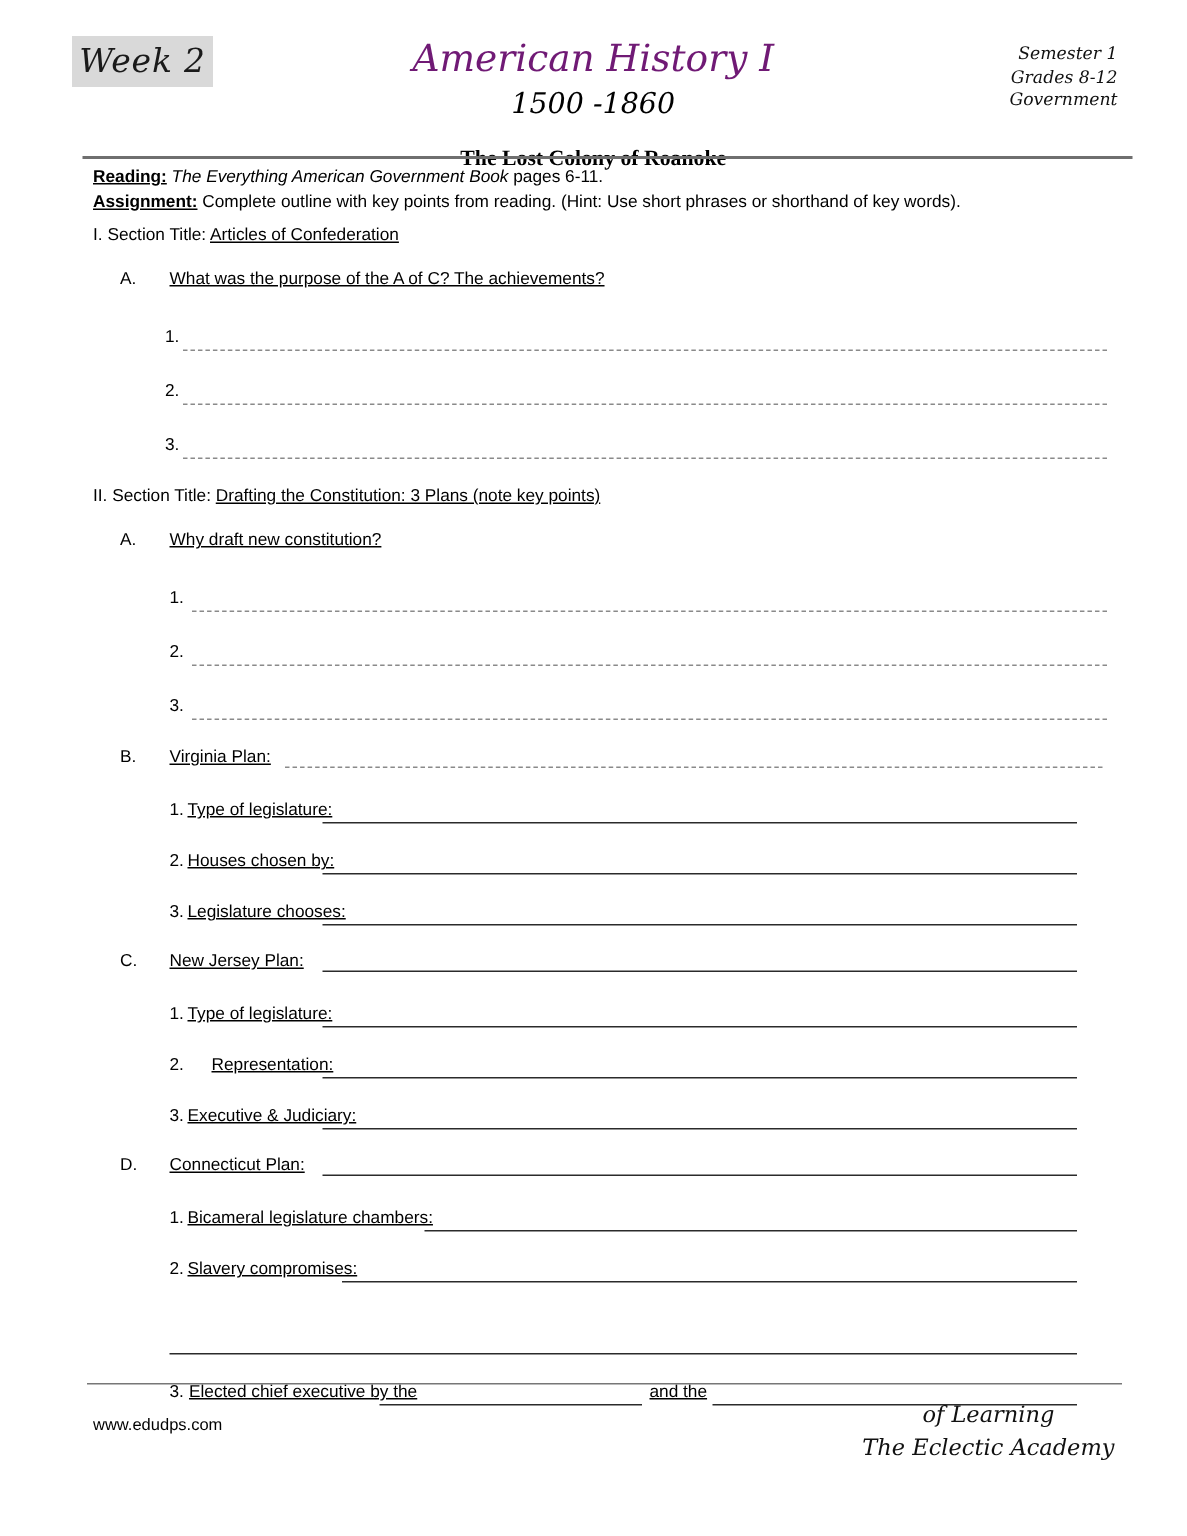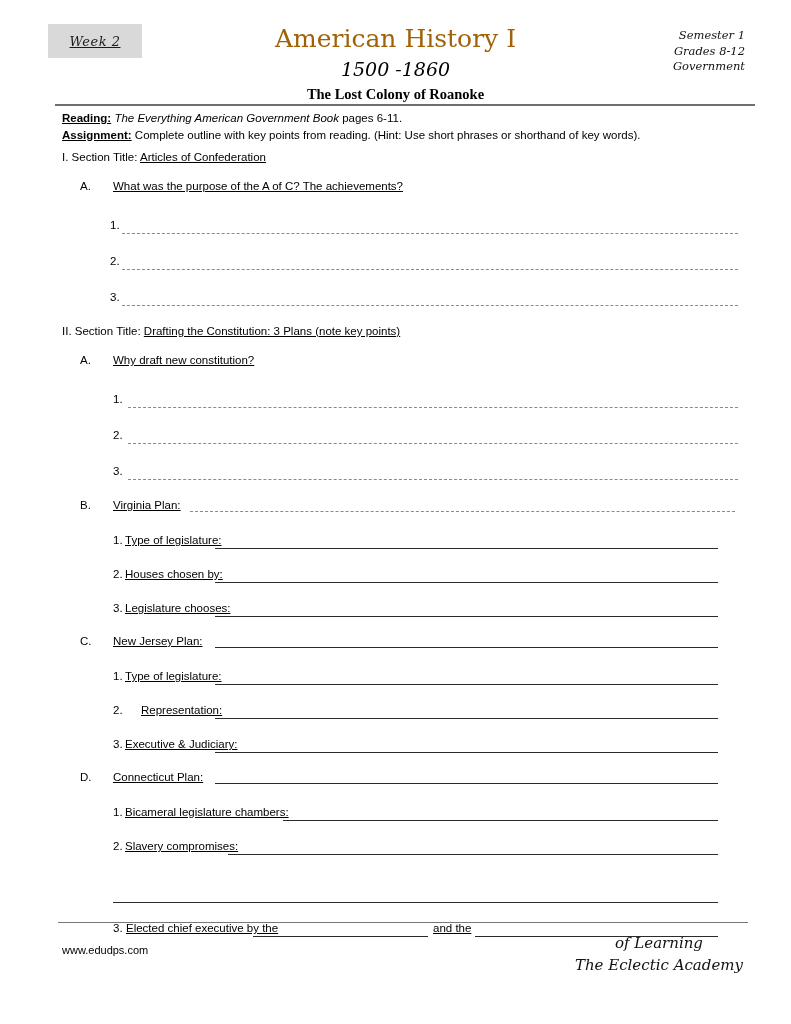--- a/index.html
+++ b/index.html
@@ -29,54 +29,54 @@
     width: 94px;
     height: 34px;
     background: #d9d9d9;
     display: flex;
     align-items: center;
     justify-content: center;
   }
   .week-badge span {
     font-family: "DejaVu Serif", serif;
     font-style: italic;
-    font-size: 13px;
+    font-size: 22px;
     letter-spacing: 0.5px;
     color: #1a1a1a;
-    text-decoration: underline;
   }
 
   .title-block {
     position: absolute;
     left: 0;
     right: 0;
     top: 24px;
     text-align: center;
   }
   .course-title {
     font-family: "DejaVu Serif", serif;
+    font-style: italic;
     font-size: 25px;
     line-height: 30px;
-    color: #a16207;
+    color: #701a75;
     text-align: center;
   }
   .course-years {
     font-family: "DejaVu Serif", serif;
     font-style: italic;
     font-size: 19px;
     line-height: 26px;
     margin-top: 2px;
     color: #000;
   }
   .course-sub {
     font-family: "Liberation Serif", serif;
     font-weight: bold;
     font-size: 14.5px;
     line-height: 19px;
-    margin-top: 3px;
+    margin-top: 15px;
     color: #000;
   }
 
   .meta-block {
     position: absolute;
     right: 46px;
     top: 28px;
     text-align: right;
     font-family: "DejaVu Serif", serif;
     font-style: italic;

